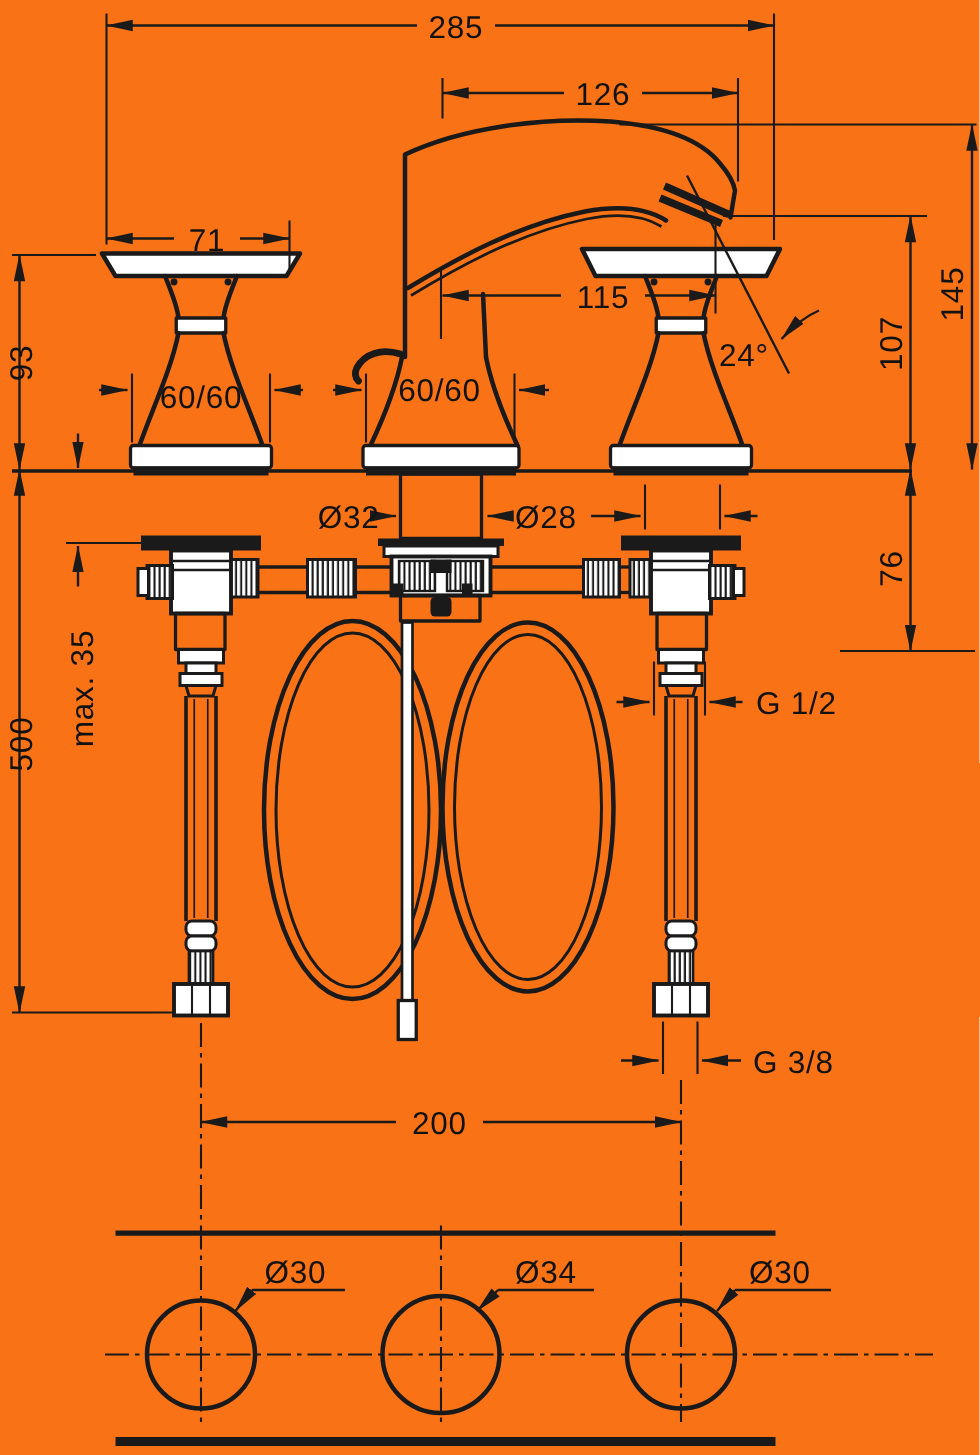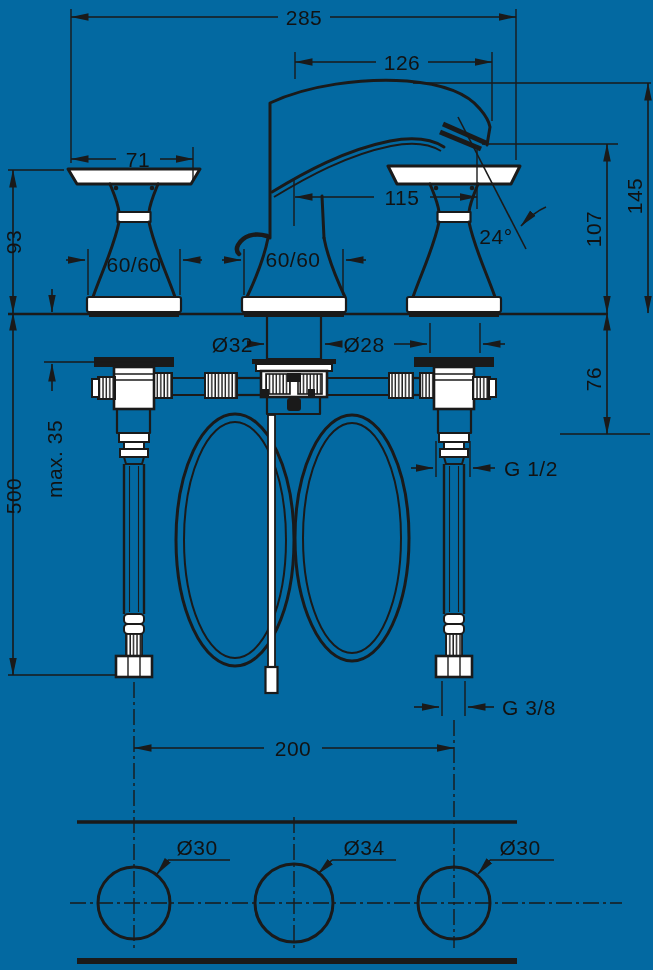--- a/index.html
+++ b/index.html
@@ -1,16 +1,16 @@
 <!DOCTYPE html>
 <html><head>
 <meta charset="utf-8">
 <style>
   html,body{margin:0;padding:0;background:#ffffff;}
-  .stage{position:relative;width:653px;height:970px;background:#0369a1;overflow:hidden;
+  .stage{position:relative;width:653px;height:970px;background:#f97316;overflow:hidden;
          font-family:"Liberation Sans", sans-serif;}
   svg{display:block;}
   .t{font:21px "Liberation Sans", sans-serif;fill:#121212;letter-spacing:.5px;}
   .ol{fill:none;stroke:#1a1a1a;stroke-width:3;stroke-linecap:round;stroke-linejoin:round;}
   .ol2{fill:none;stroke:#1a1a1a;stroke-width:2.2;stroke-linejoin:round;}
   .wfill{fill:#ffffff;}
   .dim{stroke:#1a1a1a;stroke-width:1.6;fill:none;}
   .ext{stroke:#1a1a1a;stroke-width:1.4;fill:none;}
   .cl{stroke:#1a1a1a;stroke-width:1.4;fill:none;stroke-dasharray:16 4 3 4;}
   .ink{fill:#1a1a1a;}

